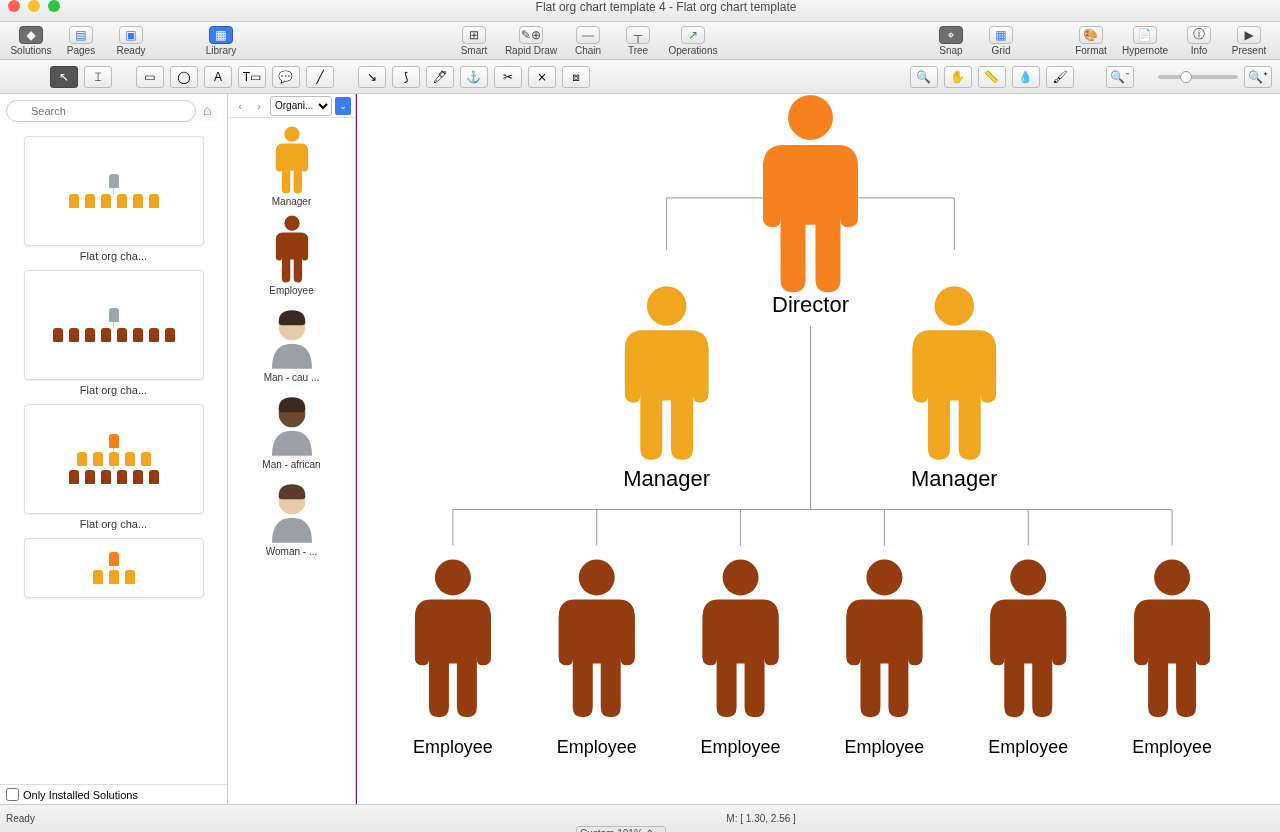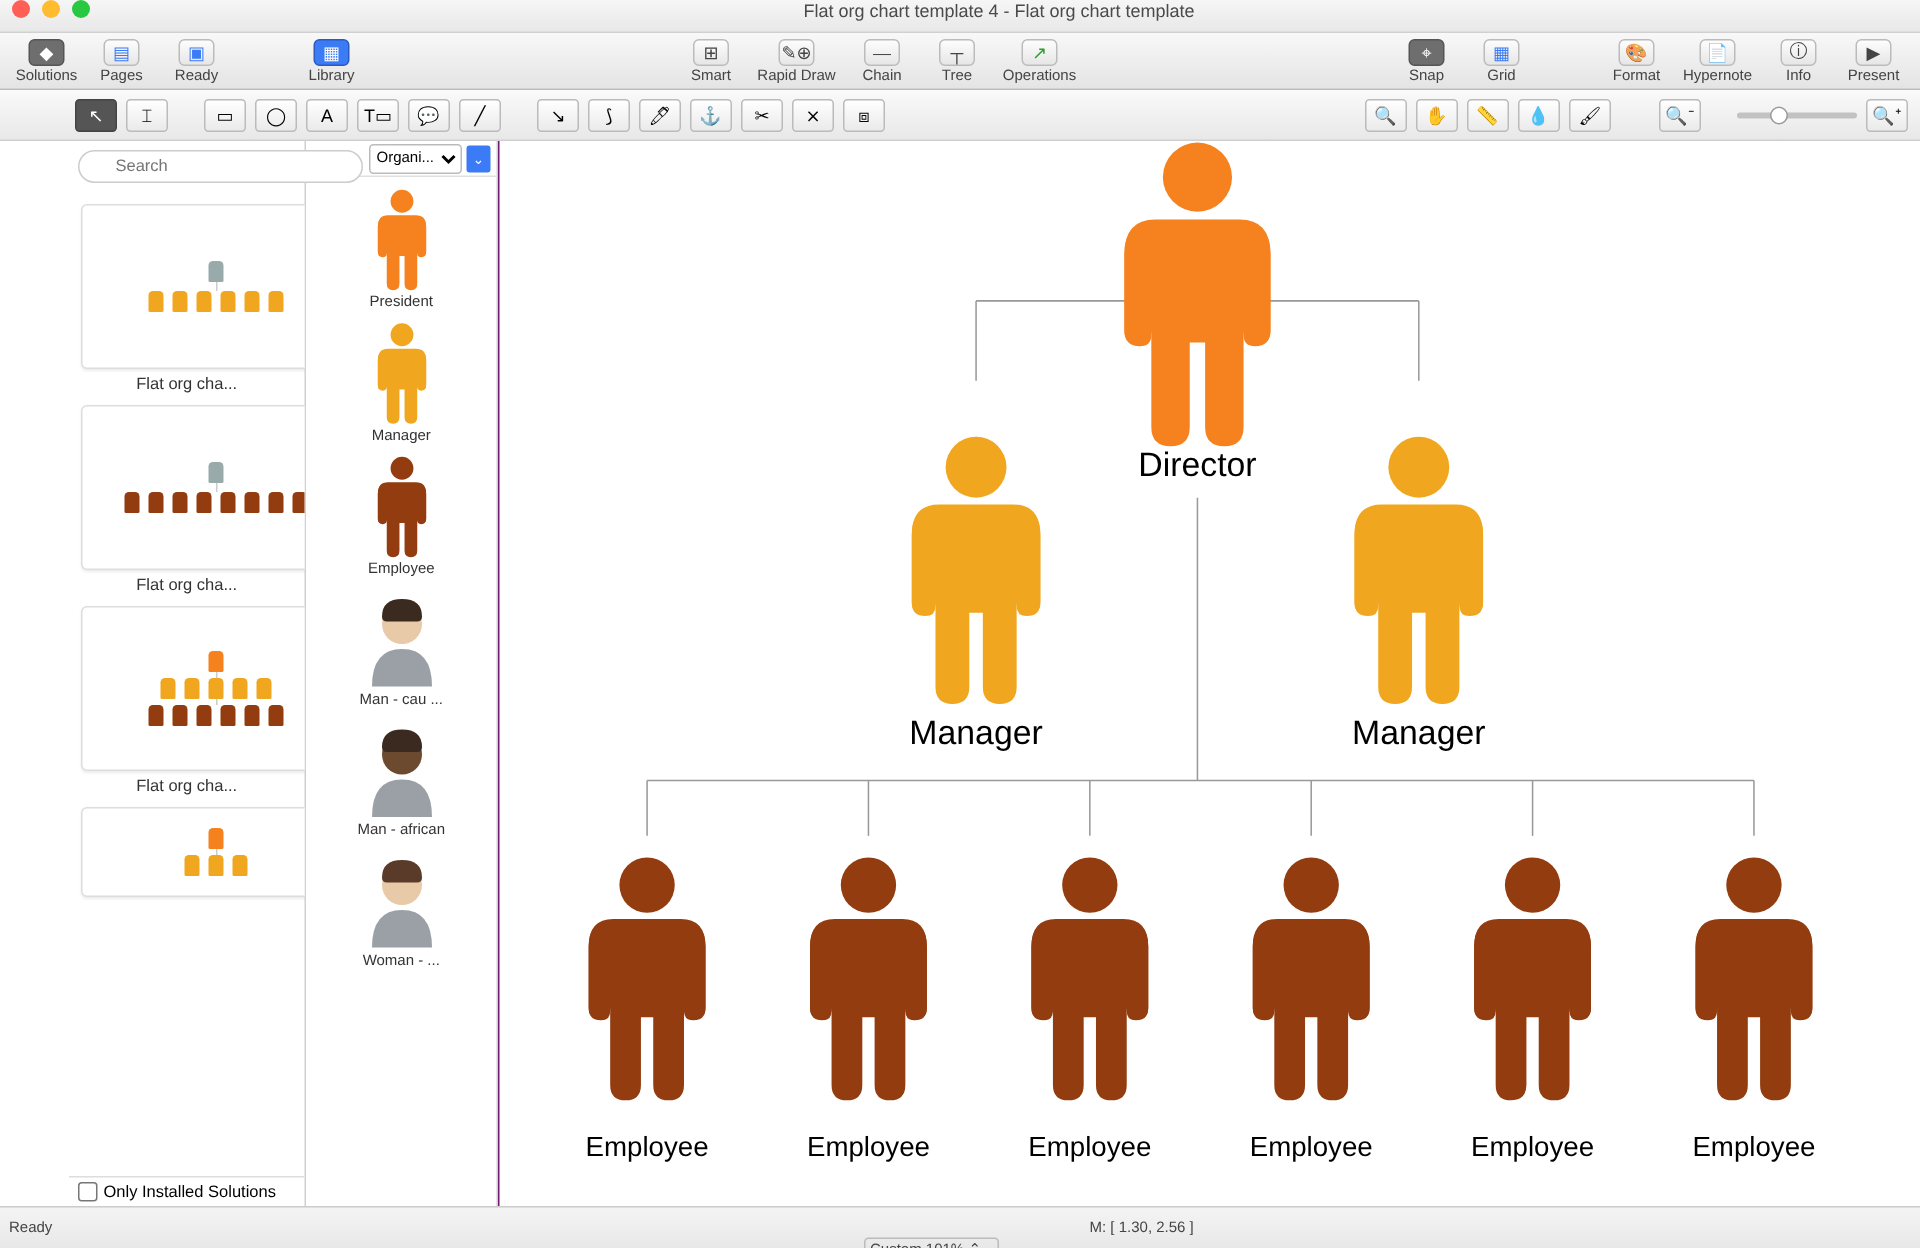--- a/index.html
+++ b/index.html
@@ -18,21 +18,21 @@
 .tb-btn { display: flex; flex-direction: column; align-items: center; justify-content: center; width: 50px; height: 36px; border-radius: 4px; cursor: default; }
 .tb-btn .ico { width: 24px; height: 18px; background: linear-gradient(#fdfdfd,#e6e6e6); border: 1px solid #bbb; border-radius: 4px; display: flex; align-items: center; justify-content: center; font-size: 12px; }
 .tb-btn .lbl { font-size: 10px; margin-top: 1px; }
 .tb-spacer { flex: 1; }
 
 .secondbar { height: 34px; background: linear-gradient(#fafafa,#e8e8e8); border-bottom: 1px solid #cfcfcf; display: flex; align-items: center; padding: 0 8px; gap: 6px; }
 .tool-btn { width: 28px; height: 22px; border: 1px solid #bbb; background: linear-gradient(#fff,#eaeaea); border-radius: 3px; display: flex; align-items: center; justify-content: center; font-size: 12px; }
 .tool-sep { width: 12px; }
 
 .main { display: flex; height: 710px; }
-.left-panel { width: 204px; background: #fff; border-right: 1px solid #d0d0d0; display: flex; flex-direction: column; padding-left: 46px; }
+.left-panel { width: 228px; background: #fff; border-right: 1px solid #d0d0d0; display: flex; flex-direction: column; }
 .search-row { padding: 6px; display: flex; align-items: center; gap: 4px; }
 .search { flex: 1; height: 22px; border: 1px solid #ccc; border-radius: 11px; padding: 0 22px 0 24px; font-size: 11px; position: relative; background: #fff; }
 .search-wrap { position: relative; flex: 1; }
 .search-wrap::before { content: "🔍"; position: absolute; left: 6px; top: 3px; font-size: 11px; color: #888; }
 .home-ico { width: 18px; height: 18px; color: #b74eff; font-size: 14px; }
 .tree { font-size: 12px; padding: 2px 6px; }
 .tree-head { color: #1a5fb4; font-weight: 400; padding: 3px 0; cursor: default; }
 .tree-head.bold { font-weight: 600; }
 .tree-caret::before { content: "▼"; font-size: 8px; margin-right: 4px; color: #555; }
 .tree-caret.closed::before { content: "▶"; }
@@ -289,43 +289,20 @@
     <div class="shapes-head">
       <div class="nav-ar">‹</div>
       <div class="nav-ar">›</div>
       <select class="shapes-select"><option>Organi...</option></select>
       <div class="shapes-blue">⌄</div>
     </div>
     <div class="shapes-list" id="shapes-list">
         <div class="shape-item">
           <svg width="50" height="72" viewBox="-45 -82 90 170">
             <g transform="scale(1)">
-    <circle cx="0" cy="-58" r="18" fill="#f5821f"></circle>
-    <path fill="#f5821f" d="M -24 -34
-      q -14 0 -14 16 v 40 q 0 8 8 8 q 6 0 6 -6 v 0
-      M 24 -34 q 14 0 14 16 v 40 q 0 8 -8 8 q -6 0 -6 -6
-      M -24 -34 h 48 q 0 0 0 0
-      M -24 -34 q -8 0 -8 0
-      "></path>
-    <path fill="#f5821f" d="M -22 -36
-      h 44
-      q 16 0 16 18 v 40
-      q 0 7 -7 7 q -7 0 -7 -7 v -30
-      v 80 q 0 10 -10 10 q -10 0 -10 -10 v -44
-      h -8
-      v 44 q 0 10 -10 10 q -10 0 -10 -10 v -80
-      v 30 q 0 7 -7 7 q -7 0 -7 -7 v -40
-      q 0 -18 16 -18 z"></path>
-  </g>
-          </svg>
-          <div>President</div>
-        </div>
-        <div class="shape-item">
-          <svg width="50" height="72" viewBox="-45 -82 90 170">
-            <g transform="scale(1)">
     <circle cx="0" cy="-58" r="18" fill="#f0a71f"></circle>
     <path fill="#f0a71f" d="M -24 -34
       q -14 0 -14 16 v 40 q 0 8 8 8 q 6 0 6 -6 v 0
       M 24 -34 q 14 0 14 16 v 40 q 0 8 -8 8 q -6 0 -6 -6
       M -24 -34 h 48 q 0 0 0 0
       M -24 -34 q -8 0 -8 0
       "></path>
     <path fill="#f0a71f" d="M -22 -36
       h 44
       q 16 0 16 18 v 40

